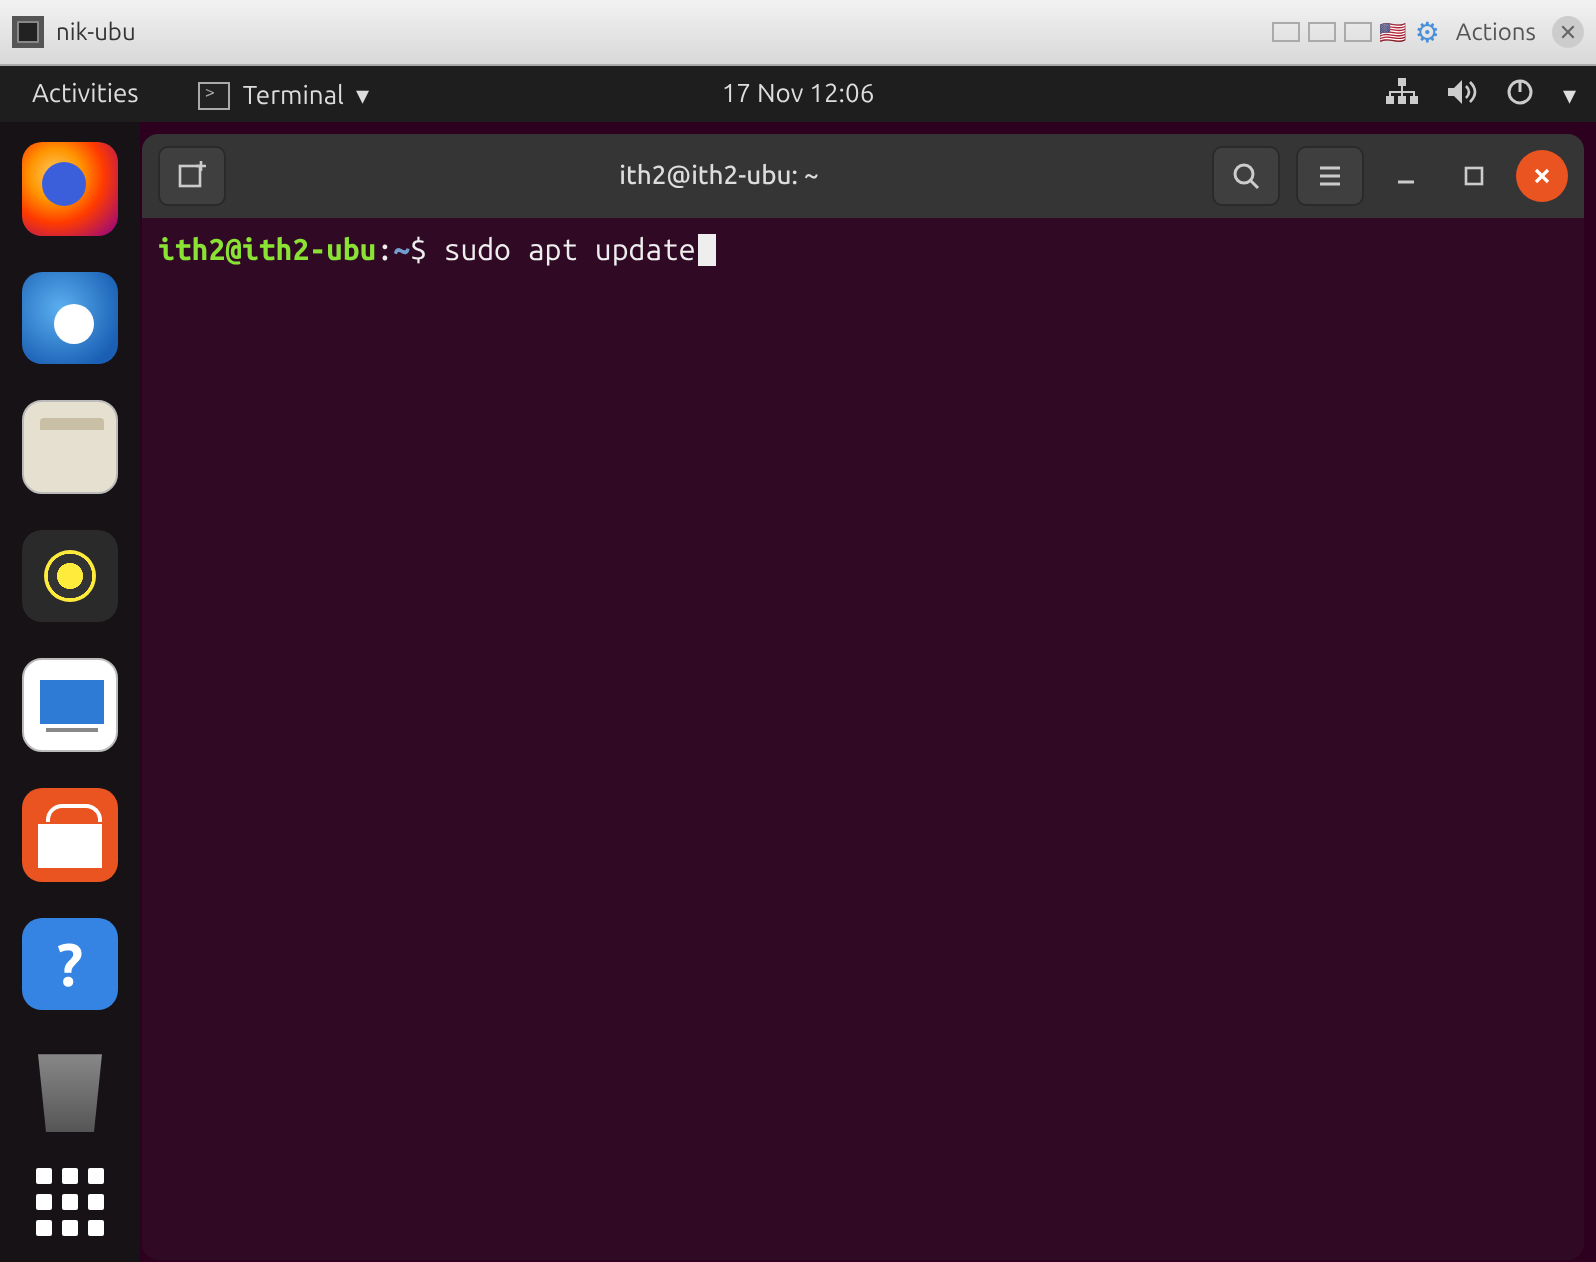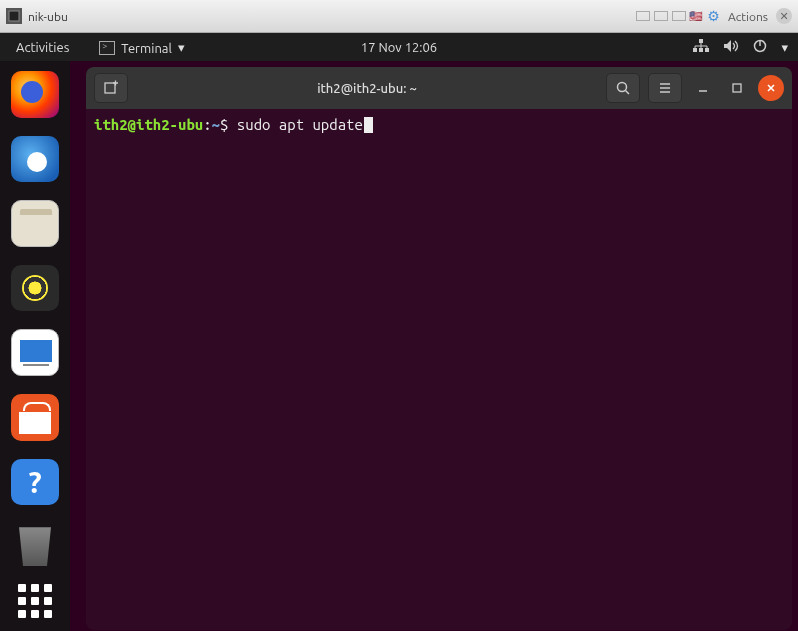--- a/index.html
+++ b/index.html
@@ -95,21 +95,21 @@
 .dock .help { background:#3584e4; color:#fff; font-size:30px; font-weight:bold;}
 .dock .trash { width:40px;height:40px;background:linear-gradient(#888,#555);border-radius:4px;clip-path:polygon(10% 0,90% 0,80% 100%,20% 100%);margin-top:4px;}
 .dock .apps-grid { margin-top:auto; margin-bottom:18px; display:grid; grid-template-columns:repeat(3,8px); grid-template-rows:repeat(3,8px); gap:5px;}
 .dock .apps-grid span { background:#fff; border-radius:1px;}
 
 
 .term-window {
   flex:1;
   display:flex;
   flex-direction:column;
-  margin:6px 6px 6px 16px;
+  margin:6px 6px 6px 1px;
 }
 .term-header {
   height:42px;
   background:#353535;
   border-radius:8px 8px 0 0;
   display:flex;
   align-items:center;
   padding:0 8px;
   gap:8px;
   color:#ddd;

